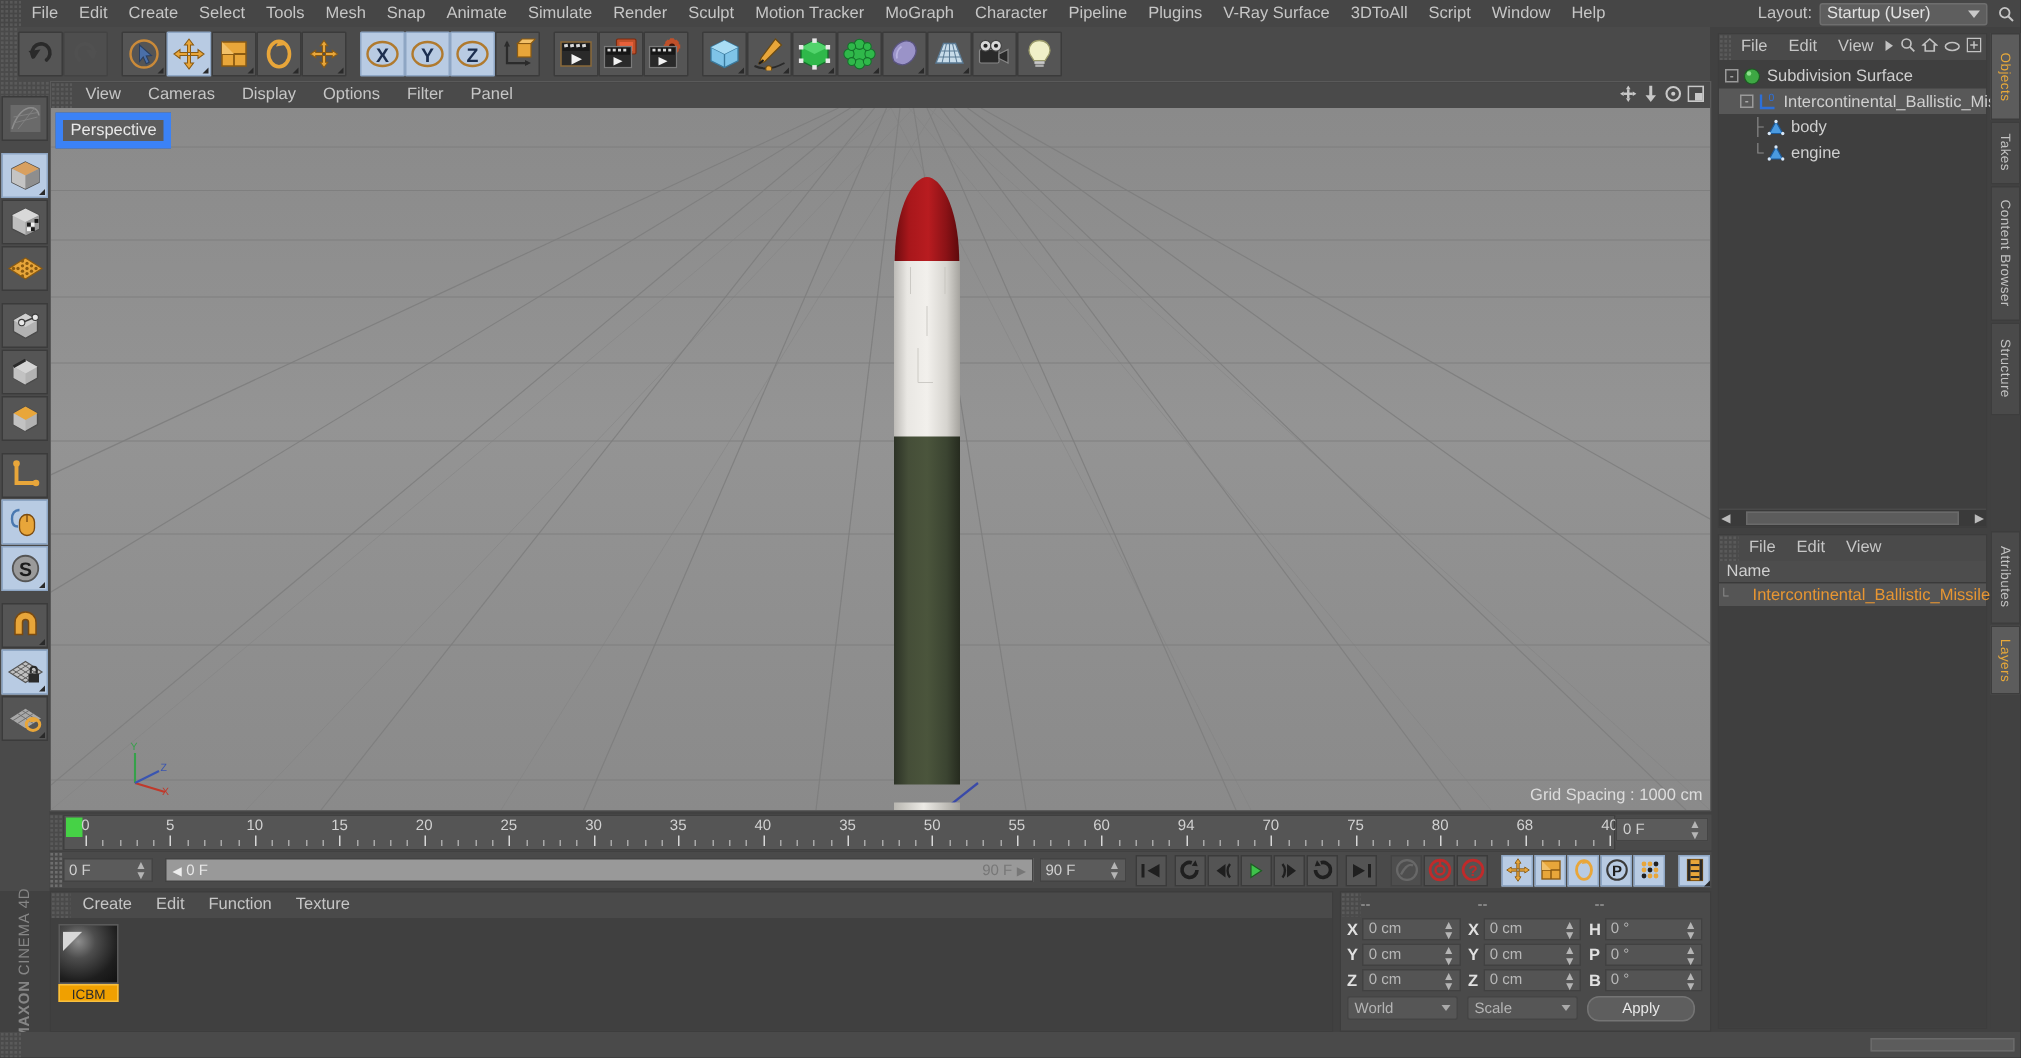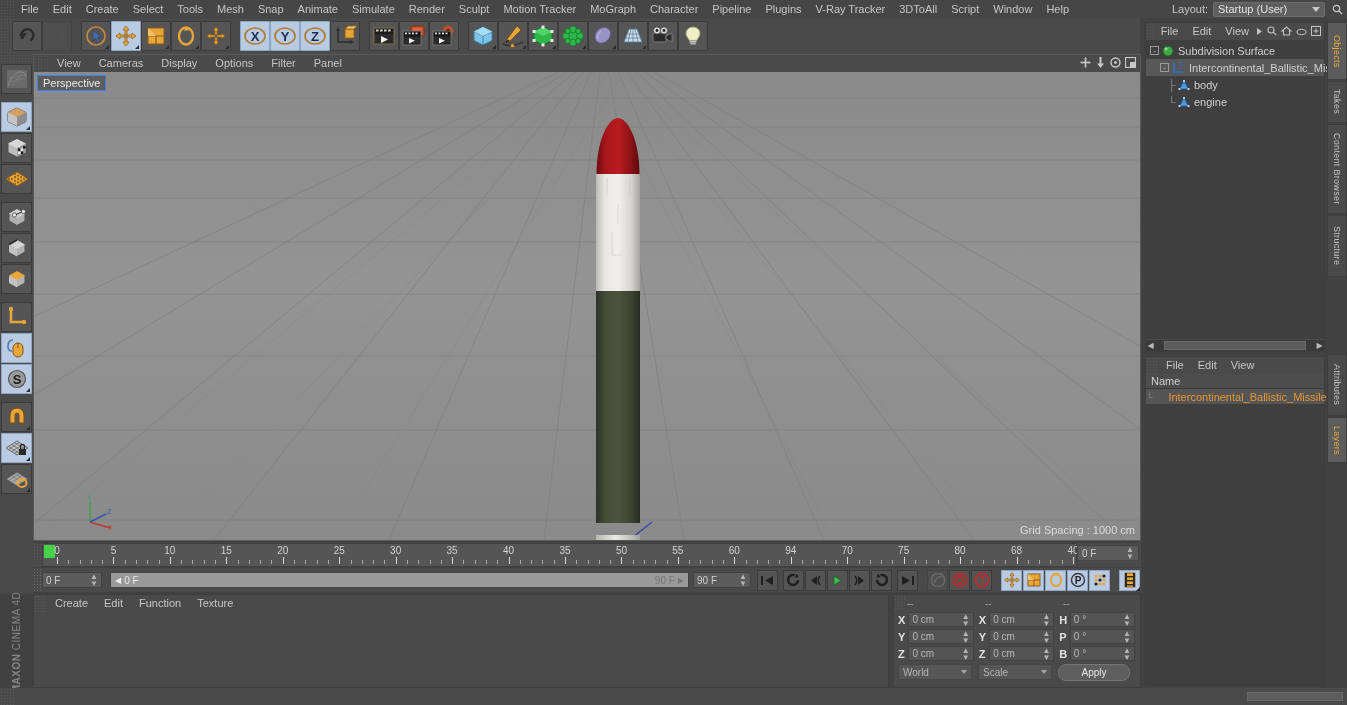--- a/index.html
+++ b/index.html
@@ -111,21 +111,21 @@
   #viewicons {
     position: absolute; right: 4px; top: 2px; display: flex; gap: 4px; align-items: center;
   }
   #canvas3d {
     position: absolute; left: 0; top: 17px; width: 1106px; height: 468px;
     overflow: hidden;
   }
   #persplabel {
     position: absolute; left: 3px; top: 20px; z-index: 8;
     background: #5c5c5c; color: #e8e8e8; font-size: 11px;
-    padding: 1px 5px; border: 1px solid #3b82f6;
+    padding: 1px 5px; border: 5px solid #3b82f6;
   }
   #gridspacing {
     position: absolute; right: 5px; bottom: 4px; z-index: 8;
     color: #dcdcdc; font-size: 11px;
   }
 
   
   #timeline {
     position: absolute; left: 33px; top: 543px; width: 1108px; height: 24px;
     background: #4a4a4a;
@@ -298,21 +298,21 @@
     <div class="mi">Snap</div>
     <div class="mi">Animate</div>
     <div class="mi">Simulate</div>
     <div class="mi">Render</div>
     <div class="mi">Sculpt</div>
     <div class="mi">Motion Tracker</div>
     <div class="mi">MoGraph</div>
     <div class="mi">Character</div>
     <div class="mi">Pipeline</div>
     <div class="mi">Plugins</div>
-    <div class="mi">V-Ray Tracker</div>
+    <div class="mi">V-Ray Surface</div>
     <div class="mi">3DToAll</div>
     <div class="mi">Script</div>
     <div class="mi">Window</div>
     <div class="mi">Help</div>
 
     <div id="layoutbox">
       <div class="lab">Layout:</div>
       <div class="dd">
         <span>Startup (User)</span>
         <span class="arr"></span>
@@ -1144,20 +1144,26 @@
   </div>
 
   <div id="matmgr">
     <div id="matmenu">
       <div class="mgr dots"></div>
       <div class="mi">Create</div>
       <div class="mi">Edit</div>
       <div class="mi">Function</div>
       <div class="mi">Texture</div>
     </div>
+    <div id="matbody">
+      <div id="matchip">
+        <div class="sphere"></div>
+        <div class="nm">ICBM</div>
+      </div>
+    </div>
   </div>
 
   <div id="coord">
     <div id="coordhdr">
       <div class="cg dots"></div>
       <div class="c1">--</div>
       <div class="c2">--</div>
       <div class="c3">--</div>
     </div>
 

